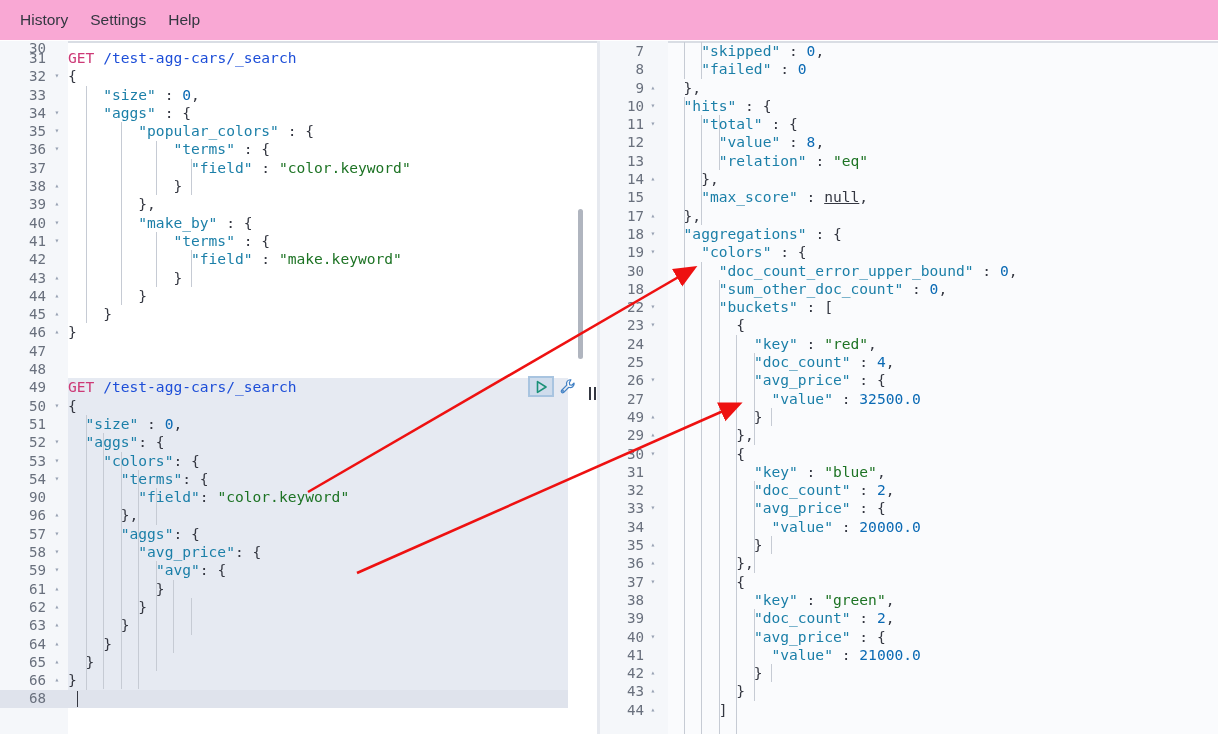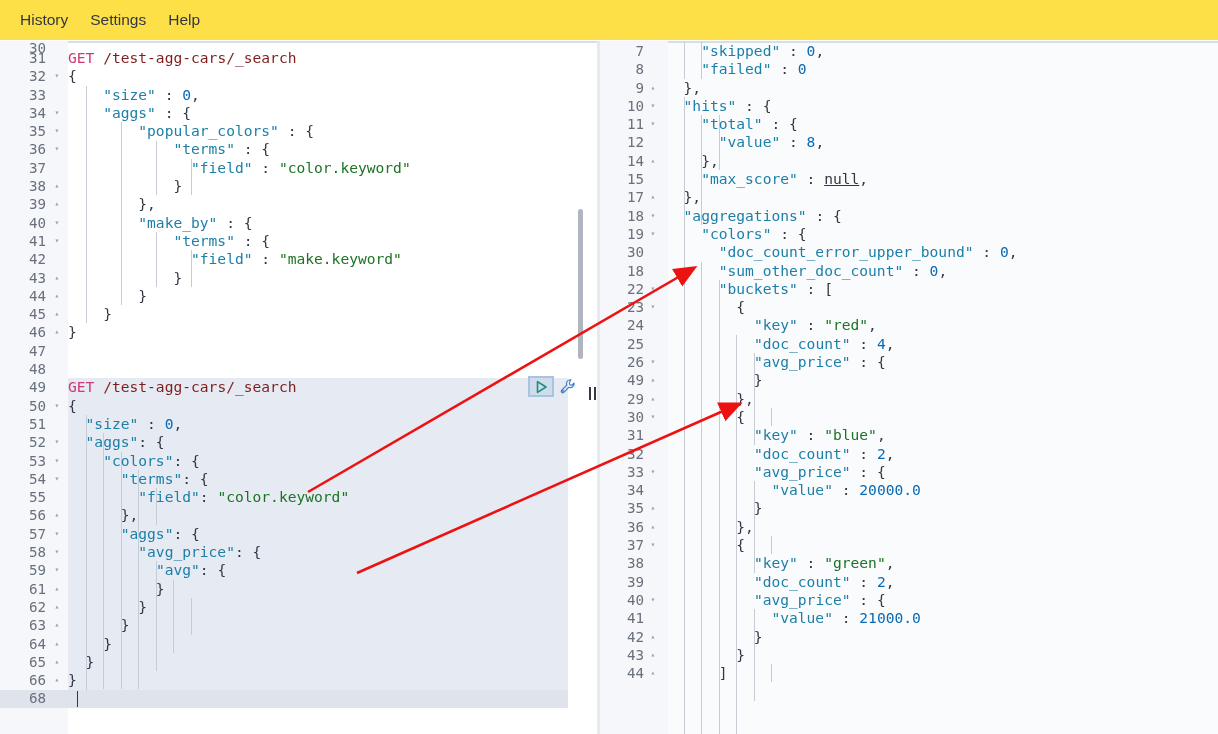--- a/index.html
+++ b/index.html
@@ -19,21 +19,21 @@
     overflow: hidden;
     background: #fff;
   }
 
   
   .topbar {
     position: absolute;
     left: 0; top: 0;
     width: 1218px;
     height: 41px;
-    background: #fde047;
+    background: #f9a8d4;
     box-sizing: border-box;
     display: flex;
     align-items: center;
     padding-left: 12px;
     gap: 6px;
     border-bottom: 1px solid #ffffff;
   }
   .topbar-item {
     font-size: 15.5px;
     color: #343741;
@@ -118,21 +118,21 @@
     position: absolute;
     left: 68px;
     line-height: 18.3px;
     font-family: "DejaVu Sans Mono", monospace;
   }
   .pane-right .txt { left: 66px; }
   .pane-right .ln { width: 44px; }
 
   
   .t-method { color: #cd3a77; }
-  .t-url    { color: #7f1d1d; }
+  .t-url    { color: #1d4ed8; }
   .t-punc   { color: #343741; }
   .t-key    { color: #1b7fa8; }
   .t-str    { color: #1d7324; }
   .t-num    { color: #0b6ab4; }
   .t-null   { color: #343741; text-decoration: underline; }
 
   
   .iguide {
     position: absolute;
     top: 0;
@@ -292,22 +292,22 @@
           <div class="row"><span class="ln">45</span><span class="fold">▴</span><span class="txt"><span class="t-punc">    }</span></span></div>
           <div class="row"><span class="ln">46</span><span class="fold">▴</span><span class="txt"><span class="t-punc">}</span></span></div>
           <div class="row"><span class="ln">47</span><span class="txt"></span></div>
           <div class="row"><span class="ln">48</span><span class="txt"></span></div>
           <div class="row"><span class="ln">49</span><span class="txt"><span class="t-method">GET </span><span class="t-url">/test-agg-cars/_search</span></span></div>
           <div class="row"><span class="ln">50</span><span class="fold">▾</span><span class="txt"><span class="t-punc">{</span></span></div>
           <div class="row"><span class="ln">51</span><span class="txt"><span class="t-punc">  </span><span class="t-key">"size"</span><span class="t-punc"> : </span><span class="t-num">0</span><span class="t-punc">,</span></span></div>
           <div class="row"><span class="ln">52</span><span class="fold">▾</span><span class="txt"><span class="t-punc">  </span><span class="t-key">"aggs"</span><span class="t-punc">: {</span></span></div>
           <div class="row"><span class="ln">53</span><span class="fold">▾</span><span class="txt"><span class="t-punc">    </span><span class="t-key">"colors"</span><span class="t-punc">: {</span></span></div>
           <div class="row"><span class="ln">54</span><span class="fold">▾</span><span class="txt"><span class="t-punc">      </span><span class="t-key">"terms"</span><span class="t-punc">: {</span></span></div>
-          <div class="row"><span class="ln">55</span><span class="txt"><span class="t-punc">        </span><span class="t-key">"field"</span><span class="t-punc">: </span><span class="t-str">"color.keyword"</span></span></div>
-          <div class="row"><span class="ln">56</span><span class="fold">▴</span><span class="txt"><span class="t-punc">      },</span></span></div>
+          <div class="row"><span class="ln">90</span><span class="txt"><span class="t-punc">        </span><span class="t-key">"field"</span><span class="t-punc">: </span><span class="t-str">"color.keyword"</span></span></div>
+          <div class="row"><span class="ln">96</span><span class="fold">▴</span><span class="txt"><span class="t-punc">      },</span></span></div>
           <div class="row"><span class="ln">57</span><span class="fold">▾</span><span class="txt"><span class="t-punc">      </span><span class="t-key">"aggs"</span><span class="t-punc">: {</span></span></div>
           <div class="row"><span class="ln">58</span><span class="fold">▾</span><span class="txt"><span class="t-punc">        </span><span class="t-key">"avg_price"</span><span class="t-punc">: {</span></span></div>
           <div class="row"><span class="ln">59</span><span class="fold">▾</span><span class="txt"><span class="t-punc">          </span><span class="t-key">"avg"</span><span class="t-punc">: {</span></span></div>
           <div class="row"><span class="ln">61</span><span class="fold">▴</span><span class="txt"><span class="t-punc">          }</span></span></div>
           <div class="row"><span class="ln">62</span><span class="fold">▴</span><span class="txt"><span class="t-punc">        }</span></span></div>
           <div class="row"><span class="ln">63</span><span class="fold">▴</span><span class="txt"><span class="t-punc">      }</span></span></div>
           <div class="row"><span class="ln">64</span><span class="fold">▴</span><span class="txt"><span class="t-punc">    }</span></span></div>
           <div class="row"><span class="ln">65</span><span class="fold">▴</span><span class="txt"><span class="t-punc">  }</span></span></div>
           <div class="row"><span class="ln">66</span><span class="fold">▴</span><span class="txt"><span class="t-punc">}</span></span></div>
           <div class="row"><span class="ln">68</span><span class="txt"></span></div>
@@ -359,32 +359,34 @@
           <div class="iguide" style="left: 153.8px; top: 568.3px; height: 91.5px;"></div>
           <div class="iguide" style="left: 171.36px; top: 623.2px; height: 18.3px;"></div>
         </div>
       <div class="code" id="rightCode" style="top: 1px;">
           <div class="row"><span class="ln">7</span><span class="txt"><span class="t-punc">    </span><span class="t-key">"skipped"</span><span class="t-punc"> : </span><span class="t-num">0</span><span class="t-punc">,</span></span></div>
           <div class="row"><span class="ln">8</span><span class="txt"><span class="t-punc">    </span><span class="t-key">"failed"</span><span class="t-punc"> : </span><span class="t-num">0</span></span></div>
           <div class="row"><span class="ln">9</span><span class="fold">▴</span><span class="txt"><span class="t-punc">  },</span></span></div>
           <div class="row"><span class="ln">10</span><span class="fold">▾</span><span class="txt"><span class="t-punc">  </span><span class="t-key">"hits"</span><span class="t-punc"> : {</span></span></div>
           <div class="row"><span class="ln">11</span><span class="fold">▾</span><span class="txt"><span class="t-punc">    </span><span class="t-key">"total"</span><span class="t-punc"> : {</span></span></div>
           <div class="row"><span class="ln">12</span><span class="txt"><span class="t-punc">      </span><span class="t-key">"value"</span><span class="t-punc"> : </span><span class="t-num">8</span><span class="t-punc">,</span></span></div>
+          <div class="row"><span class="ln">13</span><span class="txt"><span class="t-punc">      </span><span class="t-key">"relation"</span><span class="t-punc"> : </span><span class="t-str">"eq"</span></span></div>
           <div class="row"><span class="ln">14</span><span class="fold">▴</span><span class="txt"><span class="t-punc">    },</span></span></div>
           <div class="row"><span class="ln">15</span><span class="txt"><span class="t-punc">    </span><span class="t-key">"max_score"</span><span class="t-punc"> : </span><span class="t-null">null</span><span class="t-punc">,</span></span></div>
           <div class="row"><span class="ln">17</span><span class="fold">▴</span><span class="txt"><span class="t-punc">  },</span></span></div>
           <div class="row"><span class="ln">18</span><span class="fold">▾</span><span class="txt"><span class="t-punc">  </span><span class="t-key">"aggregations"</span><span class="t-punc"> : {</span></span></div>
           <div class="row"><span class="ln">19</span><span class="fold">▾</span><span class="txt"><span class="t-punc">    </span><span class="t-key">"colors"</span><span class="t-punc"> : {</span></span></div>
           <div class="row"><span class="ln">30</span><span class="txt"><span class="t-punc">      </span><span class="t-key">"doc_count_error_upper_bound"</span><span class="t-punc"> : </span><span class="t-num">0</span><span class="t-punc">,</span></span></div>
           <div class="row"><span class="ln">18</span><span class="txt"><span class="t-punc">      </span><span class="t-key">"sum_other_doc_count"</span><span class="t-punc"> : </span><span class="t-num">0</span><span class="t-punc">,</span></span></div>
           <div class="row"><span class="ln">22</span><span class="fold">▾</span><span class="txt"><span class="t-punc">      </span><span class="t-key">"buckets"</span><span class="t-punc"> : [</span></span></div>
           <div class="row"><span class="ln">23</span><span class="fold">▾</span><span class="txt"><span class="t-punc">        {</span></span></div>
           <div class="row"><span class="ln">24</span><span class="txt"><span class="t-punc">          </span><span class="t-key">"key"</span><span class="t-punc"> : </span><span class="t-str">"red"</span><span class="t-punc">,</span></span></div>
           <div class="row"><span class="ln">25</span><span class="txt"><span class="t-punc">          </span><span class="t-key">"doc_count"</span><span class="t-punc"> : </span><span class="t-num">4</span><span class="t-punc">,</span></span></div>
           <div class="row"><span class="ln">26</span><span class="fold">▾</span><span class="txt"><span class="t-punc">          </span><span class="t-key">"avg_price"</span><span class="t-punc"> : {</span></span></div>
+          <div class="row"><span class="ln">27</span><span class="txt"><span class="t-punc">            </span><span class="t-key">"value"</span><span class="t-punc"> : </span><span class="t-num">32500.0</span></span></div>
           <div class="row"><span class="ln">49</span><span class="fold">▴</span><span class="txt"><span class="t-punc">          }</span></span></div>
           <div class="row"><span class="ln">29</span><span class="fold">▴</span><span class="txt"><span class="t-punc">        },</span></span></div>
           <div class="row"><span class="ln">30</span><span class="fold">▾</span><span class="txt"><span class="t-punc">        {</span></span></div>
           <div class="row"><span class="ln">31</span><span class="txt"><span class="t-punc">          </span><span class="t-key">"key"</span><span class="t-punc"> : </span><span class="t-str">"blue"</span><span class="t-punc">,</span></span></div>
           <div class="row"><span class="ln">32</span><span class="txt"><span class="t-punc">          </span><span class="t-key">"doc_count"</span><span class="t-punc"> : </span><span class="t-num">2</span><span class="t-punc">,</span></span></div>
           <div class="row"><span class="ln">33</span><span class="fold">▾</span><span class="txt"><span class="t-punc">          </span><span class="t-key">"avg_price"</span><span class="t-punc"> : {</span></span></div>
           <div class="row"><span class="ln">34</span><span class="txt"><span class="t-punc">            </span><span class="t-key">"value"</span><span class="t-punc"> : </span><span class="t-num">20000.0</span></span></div>
           <div class="row"><span class="ln">35</span><span class="fold">▴</span><span class="txt"><span class="t-punc">          }</span></span></div>
           <div class="row"><span class="ln">36</span><span class="fold">▴</span><span class="txt"><span class="t-punc">        },</span></span></div>
           <div class="row"><span class="ln">37</span><span class="fold">▾</span><span class="txt"><span class="t-punc">        {</span></span></div>

